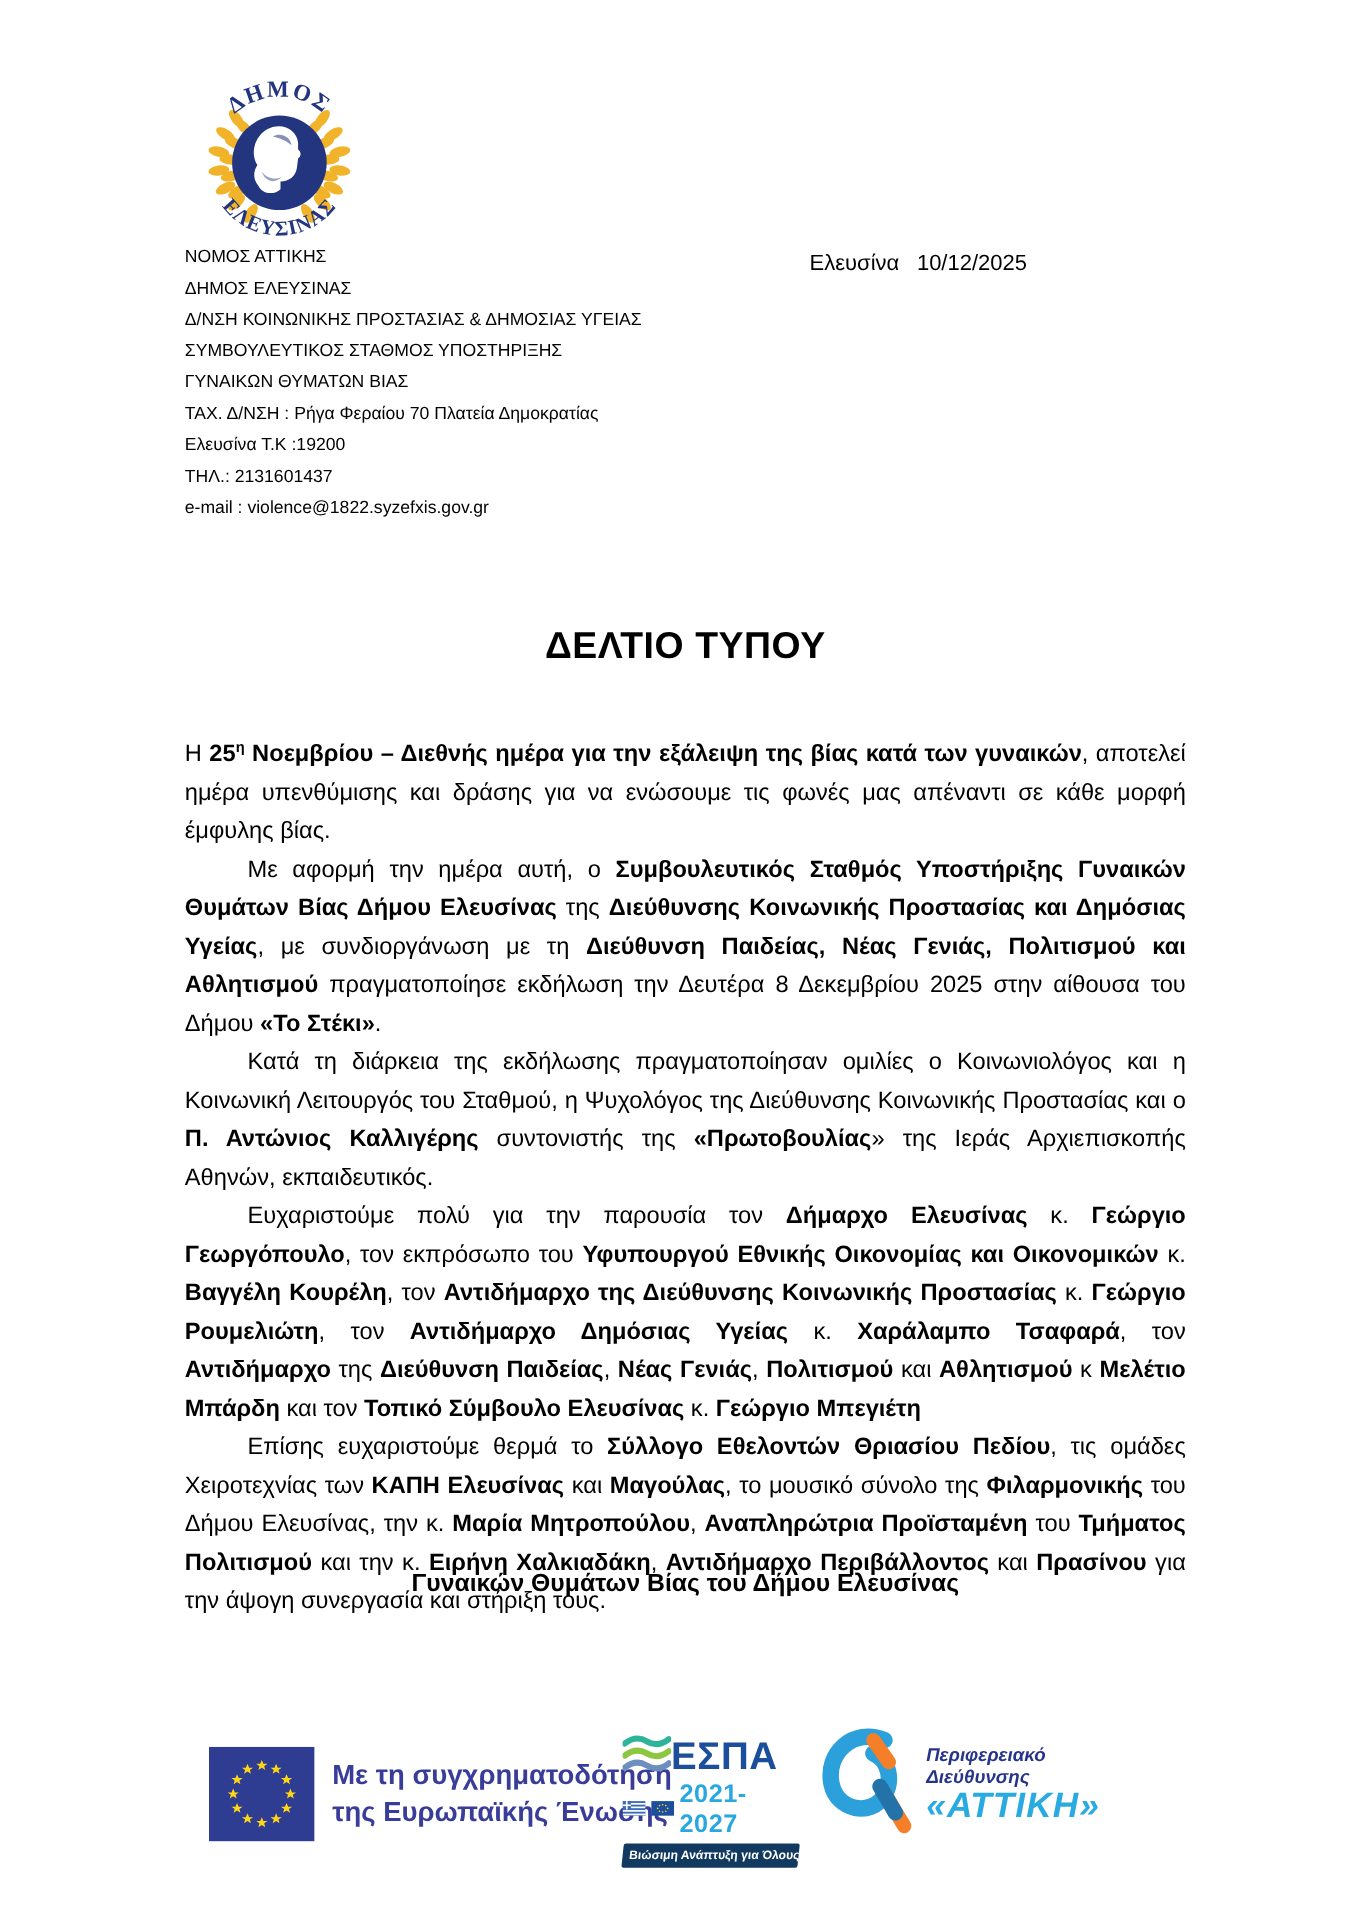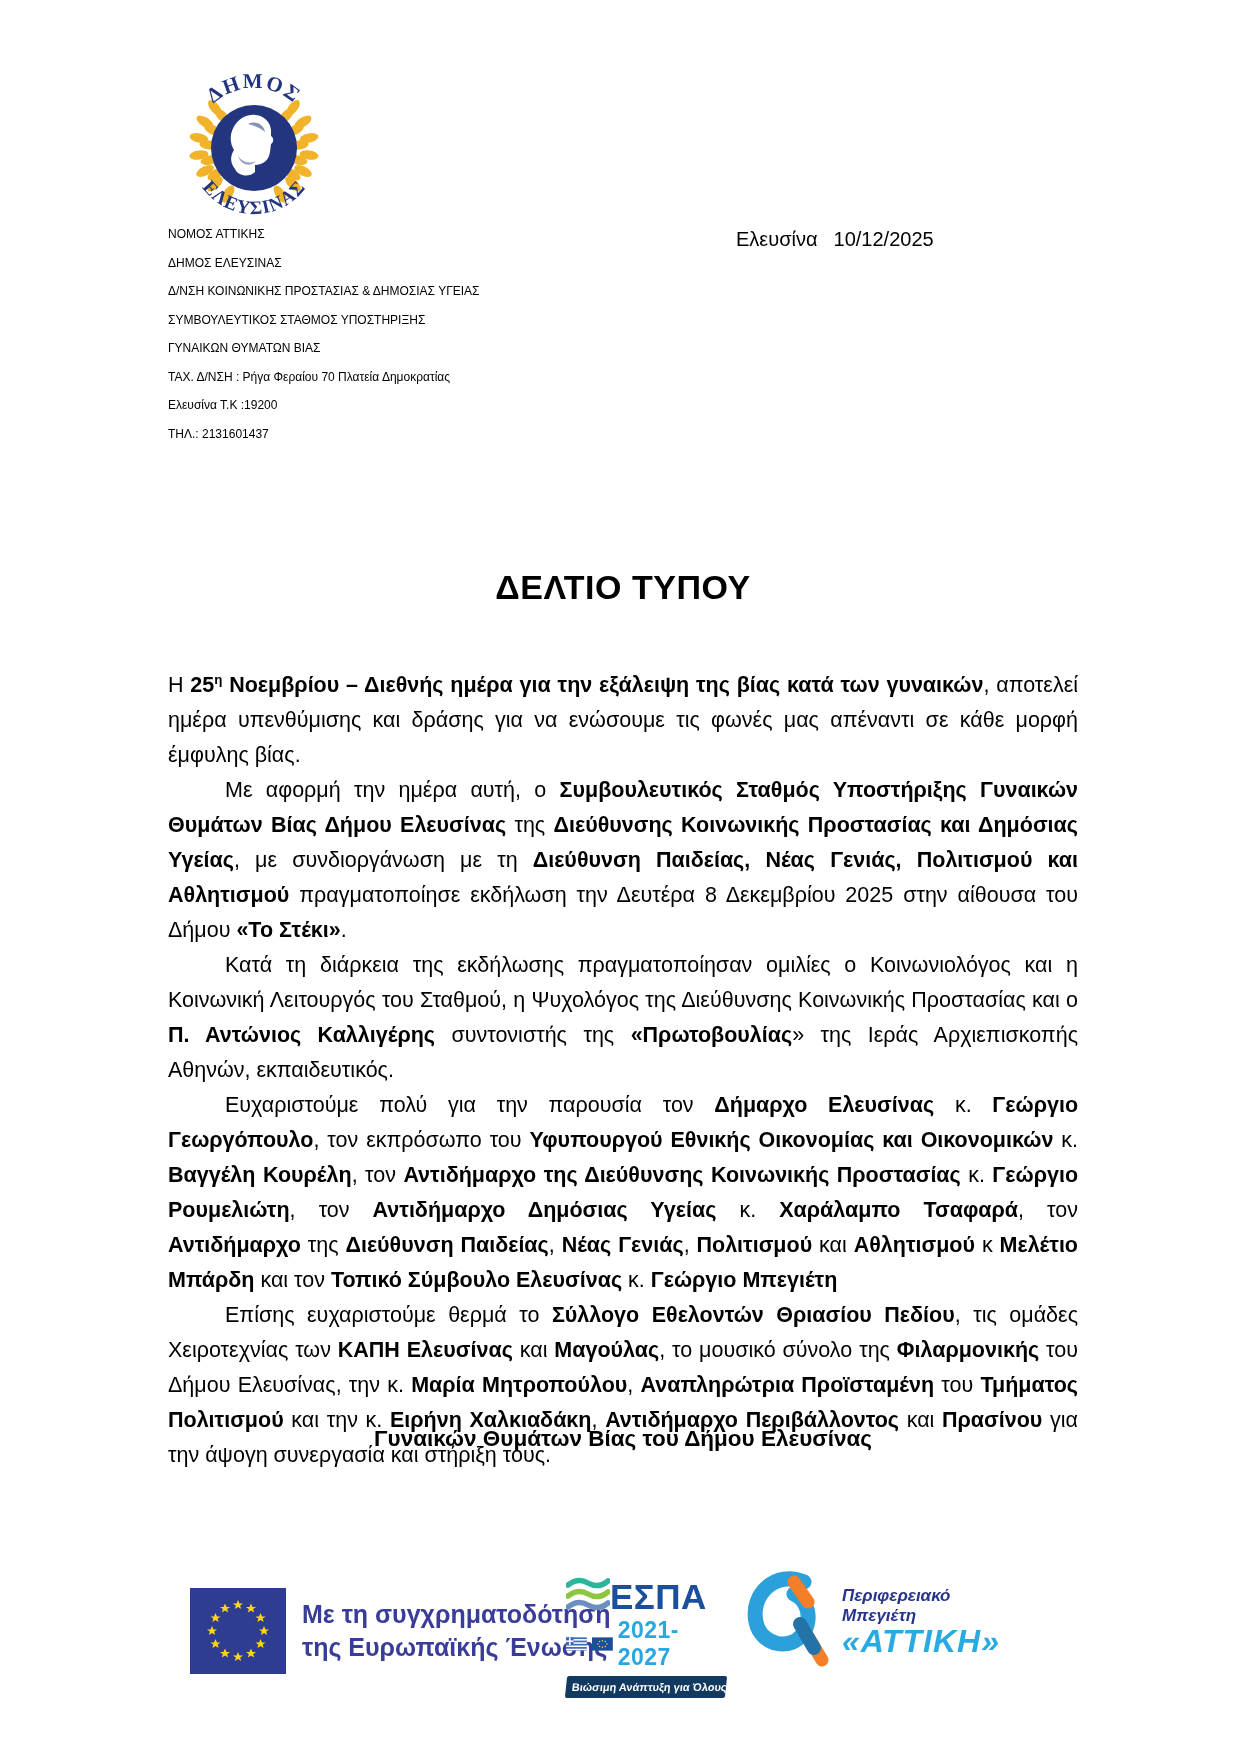--- a/index.html
+++ b/index.html
@@ -3,21 +3,21 @@
 <meta charset="utf-8">
 <style>
   html,body{margin:0;padding:0;background:#ffffff;}
   body{font-family:"Liberation Sans",sans-serif;color:#000;}
   .page{position:relative;width:1241px;height:1755px;background:#fff;overflow:hidden;margin:0 auto;}
 
   
   .emblem{position:absolute;left:178px;top:64px;width:152px;height:158px;}
 
   
-  .hdr{position:absolute;left:168px;top:220px;font-size:12px;line-height:28.5px;letter-spacing:0;}
+  .hdr{position:absolute;left:168px;top:220px;font-size:16px;line-height:28.5px;letter-spacing:0;}
   .hdr div{white-space:nowrap;}
   .dateline{position:absolute;left:736px;top:228px;font-size:20px;display:flex;gap:16px;text-align:right;}
 
   
   .title{position:absolute;left:168px;top:568px;width:910px;text-align:center;
          font-weight:700;font-size:34px;letter-spacing:0.5px;}
 
   
   .body{position:absolute;left:168px;top:668px;width:910px;font-size:21.5px;line-height:35px;text-align:justify;}
   .body p{margin:0;}
@@ -100,20 +100,21 @@
 
   <div class="hdr">
     <div>ΝΟΜΟΣ ΑΤΤΙΚΗΣ</div>
     <div>ΔΗΜΟΣ ΕΛΕΥΣΙΝΑΣ</div>
     <div>Δ/ΝΣΗ ΚΟΙΝΩΝΙΚΗΣ ΠΡΟΣΤΑΣΙΑΣ &amp; ΔΗΜΟΣΙΑΣ ΥΓΕΙΑΣ</div>
     <div>ΣΥΜΒΟΥΛΕΥΤΙΚΟΣ ΣΤΑΘΜΟΣ ΥΠΟΣΤΗΡΙΞΗΣ</div>
     <div>ΓΥΝΑΙΚΩΝ ΘΥΜΑΤΩΝ ΒΙΑΣ</div>
     <div>ΤΑΧ. Δ/ΝΣΗ : Ρήγα Φεραίου 70 Πλατεία Δημοκρατίας</div>
     <div>Ελευσίνα Τ.Κ :19200</div>
     <div>ΤΗΛ.: 2131601437</div>
+    <div>e-mail : violence@1822.syzefxis.gov.gr</div>
   </div>
 
   <div class="dateline">
     <span>Ελευσίνα</span>
     <span>10/12/2025</span>
   </div>
 
   <div class="title">ΔΕΛΤΙΟ ΤΥΠΟΥ</div>
 
   <div class="body">
@@ -195,19 +196,19 @@
 
     <div class="attiki">
       <svg width="92" height="104" viewBox="0 0 92 104">
         <path d="M 62,14 C 34,2 8,26 14,54 C 19,78 50,84 62,64 C 70,50 66,32 52,26" stroke="#2ba0da" stroke-width="15" fill="none" stroke-linecap="round"></path>
         <path d="M 52,14 L 66,34" stroke="#f57f29" stroke-width="13" stroke-linecap="round" fill="none"></path>
         <path d="M 62,62 L 80,92" stroke="#f57f29" stroke-width="13" stroke-linecap="round" fill="none"></path>
         <path d="M 58,56 L 72,80" stroke="#2473a8" stroke-width="14" stroke-linecap="round" fill="none"></path>
       </svg>
       <div class="attiki-text">
         <div>Περιφερειακό</div>
-        <div>Μπεγιέτη</div>
+        <div>Διεύθυνσης</div>
         <div class="big">«ΑΤΤΙΚΗ»</div>
       </div>
     </div>
 
   </div>
 </div>
 
 </body></html>

